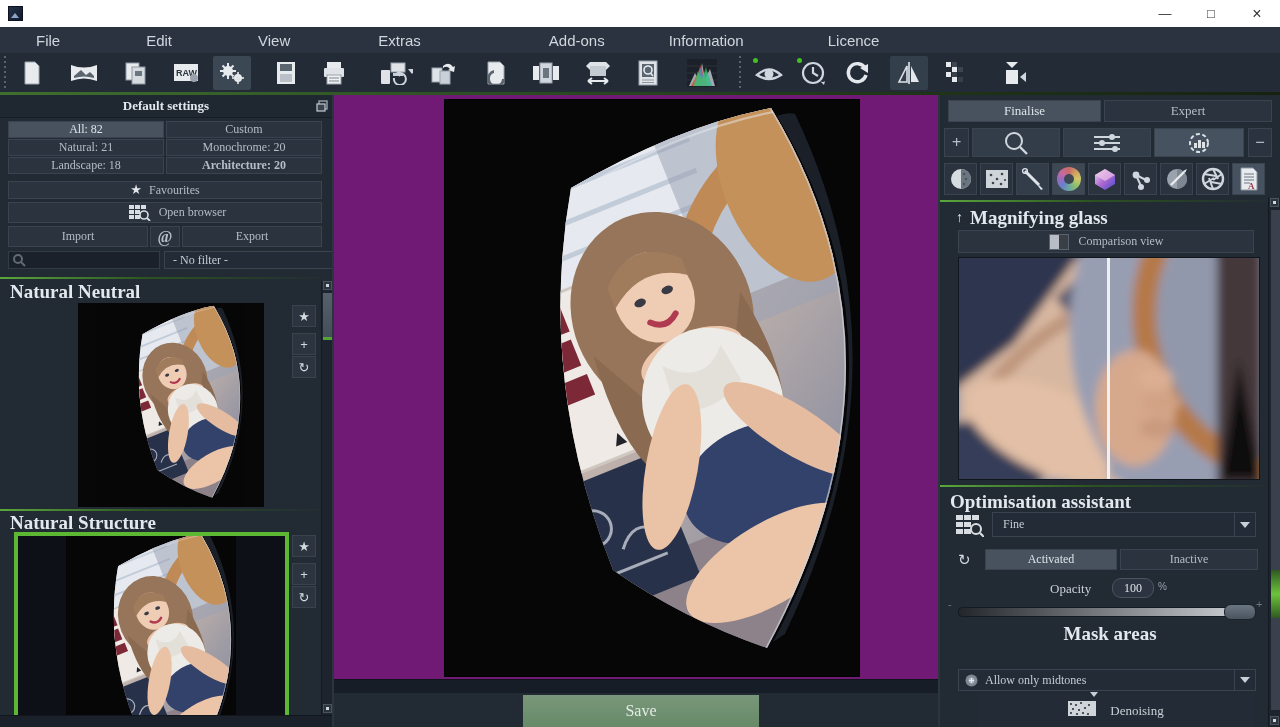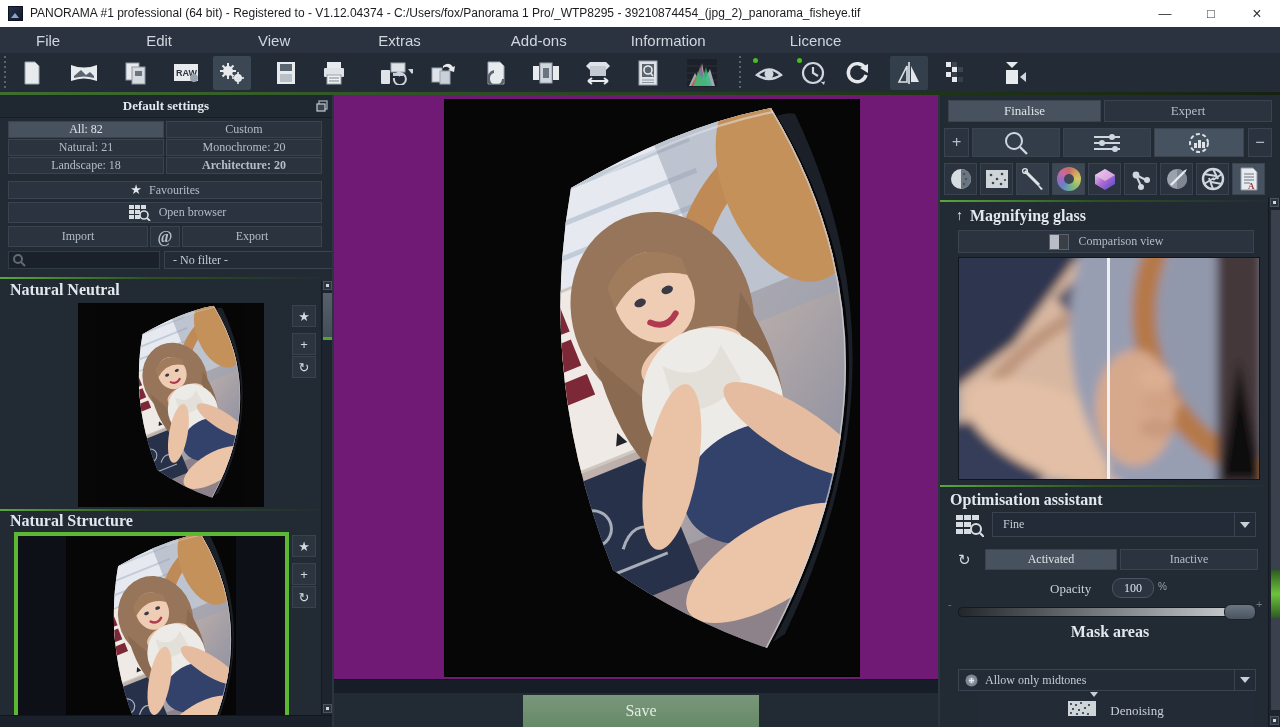--- a/index.html
+++ b/index.html
@@ -24,21 +24,21 @@
   .greendot{position:absolute;width:5px;height:5px;border-radius:50%;background:#46c01e;left:3px;top:2px;}
   .tb-label{color:#aeb6bf;font-size:11px;}
   .numbox{background:#2b3440;border:1px solid #4a5560;color:#dfe4e9;height:16px;font-size:12px;text-align:center;font-family:"Liberation Serif",serif;padding:0;}
   .slider-track{height:7px;background:linear-gradient(#5a6470,#333c47);border:1px solid #171d25;border-radius:3px;}
   .slider-handle{width:34px;height:13px;background:linear-gradient(#7c8794,#535e6b);border:1px solid #222a33;border-radius:6px;}
   
   .panel{background:#222a34;}
   .btn{background:#2a333e;border:1px solid #3a4450;color:#b4bec8;display:flex;align-items:center;justify-content:center;
        font-family:"Liberation Serif",serif;font-size:12px;box-sizing:border-box;}
   .btn.sel{background:#47525e;color:#dde3e8;}
-  .hdr{color:#e2e8ee;font-weight:bold;font-family:"Liberation Serif",serif;font-size:16px;}
+  .hdr{color:#e2e8ee;font-weight:bold;font-family:"Liberation Serif",serif;font-size:19px;}
   .hr-green{height:2px;background:linear-gradient(to right,#5aa73c,#2c5221 45%,rgba(20,30,14,0));}
   .dd{background:#232c36;border:1px solid #3a4450;color:#c3ccd4;font-family:"Liberation Serif",serif;font-size:12px;
       display:flex;align-items:center;box-sizing:border-box;position:relative;}
   .dd .caret{position:absolute;right:0;top:0;bottom:0;width:20px;border-left:1px solid #3a4450;display:flex;align-items:center;justify-content:center;}
   .tri-down{width:0;height:0;border-left:5px solid transparent;border-right:5px solid transparent;border-top:6px solid #c7cfd7;}
   .sideicon{width:24px;height:22px;background:#2b343f;border:1px solid #39434e;color:#d3d9df;display:flex;align-items:center;justify-content:center;font-size:13px;box-sizing:border-box;}
   .scroll-box{width:9px;height:9px;background:#2b333d;border:1px solid #4a545f;box-sizing:border-box;display:flex;align-items:center;justify-content:center;}
   .scroll-box::after{content:"";width:3px;height:3px;background:#cfd5da;}
   .thumb-black{background:#070707;overflow:hidden;position:absolute;}
 </style>
@@ -140,34 +140,33 @@
       </g>
       <rect x="148" y="0" width="3" height="221" fill="#f2f3f4" opacity="0.95"></rect>
     </symbol>
   </defs>
 </svg>
 
 <div id="titlebar" class="abs flex">
   <div class="abs" style="left:8px;top:6px;width:15px;height:15px;background:linear-gradient(135deg,#26324a,#121a2a);border:1px solid #0c1220;box-sizing:border-box;">
     <div style="position:absolute;left:2px;bottom:2px;width:0;height:0;border-left:4px solid transparent;border-right:4px solid transparent;border-bottom:5px solid #8fa3c8;"></div>
   </div>
-  <div class="abs" style="left:30px;top:6px;white-space:nowrap;">PANORAMA #1 professional (64 bit) - Registered to - V1.12.04374 - C:/Users/fox/Panorama 1 Pro/_WTP8295 - 39210874454_(jpg_2)_panorama_fisheye.tif</div>
   <div class="abs flex" style="right:0;top:0;">
     <div class="winbtn">—</div>
     <div class="winbtn">□</div>
     <div class="winbtn" style="font-size:16px;">×</div>
   </div>
 </div>
 
 <div id="menubar" class="abs flex">
   <div class="menu-item" style="margin-left:30px;">File</div>
   <div class="menu-item" style="margin-left:74px;">Edit</div>
   <div class="menu-item" style="margin-left:74px;">View</div>
   <div class="menu-item" style="margin-left:76px;">Extras</div>
-  <div class="menu-item" style="margin-left:78px;">Add-ons</div>
+  <div class="menu-item" style="margin-left:116px;">Add-ons</div>
   <div class="menu-item" style="margin-left:52px;text-align:right;">Information</div>
   <div class="menu-item" style="margin-left:72px;">Licence</div>
 </div>
 
 <div id="toolbar" class="abs flex">
   <div class="dots" style="margin-left:2px;"></div>
 
   <div class="tbtn" style="margin-left:6px;">
     <svg width="22" height="24">
         <path d="M4 1 h10 l4 4 v18 h-14 z" fill="#e8ebee" stroke="#9aa3ad"></path>

